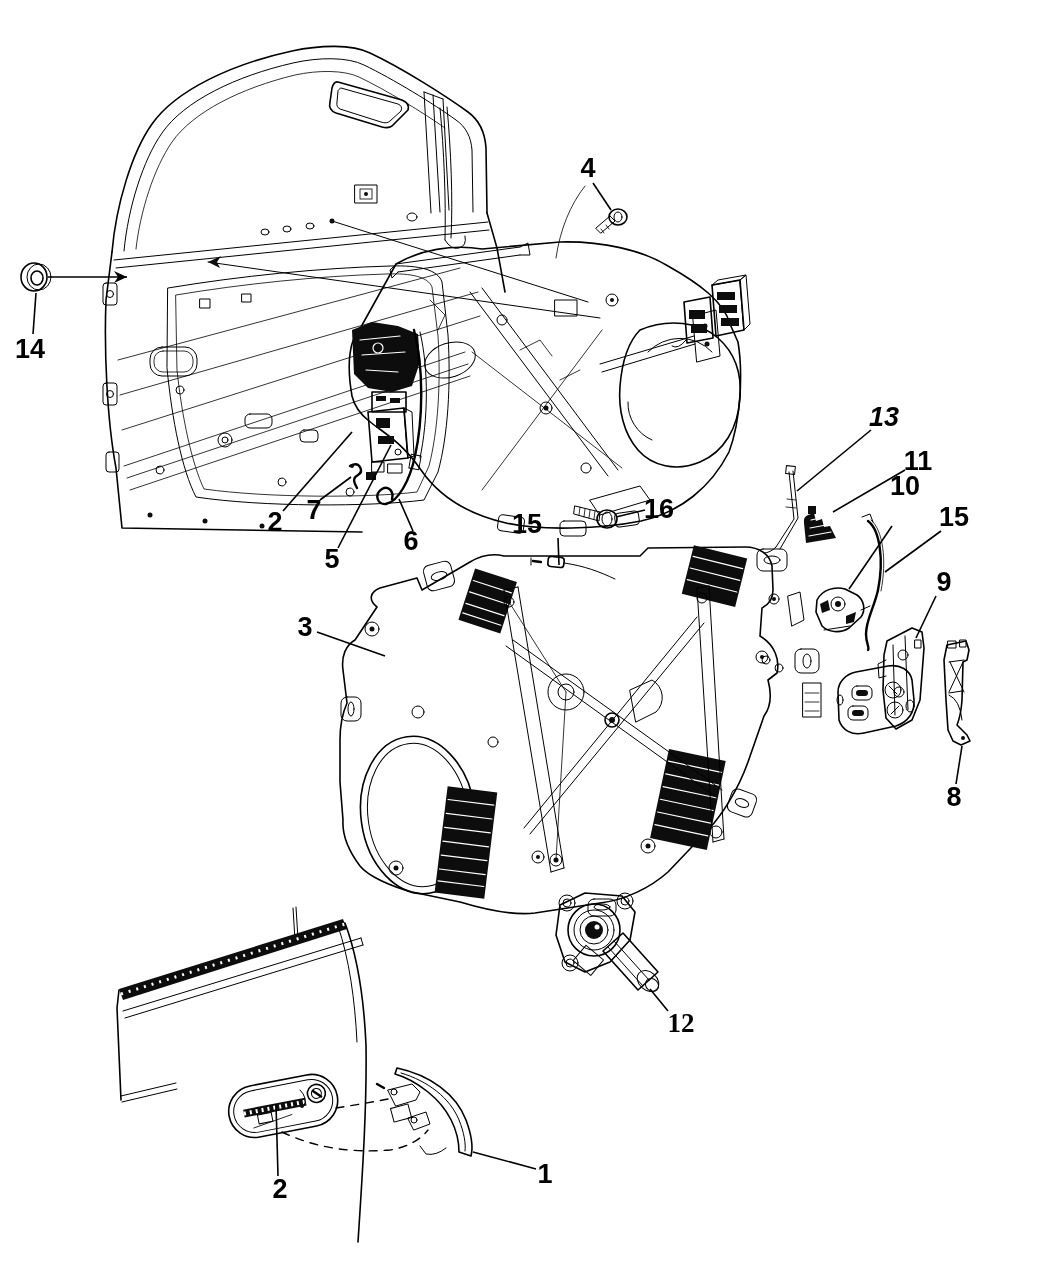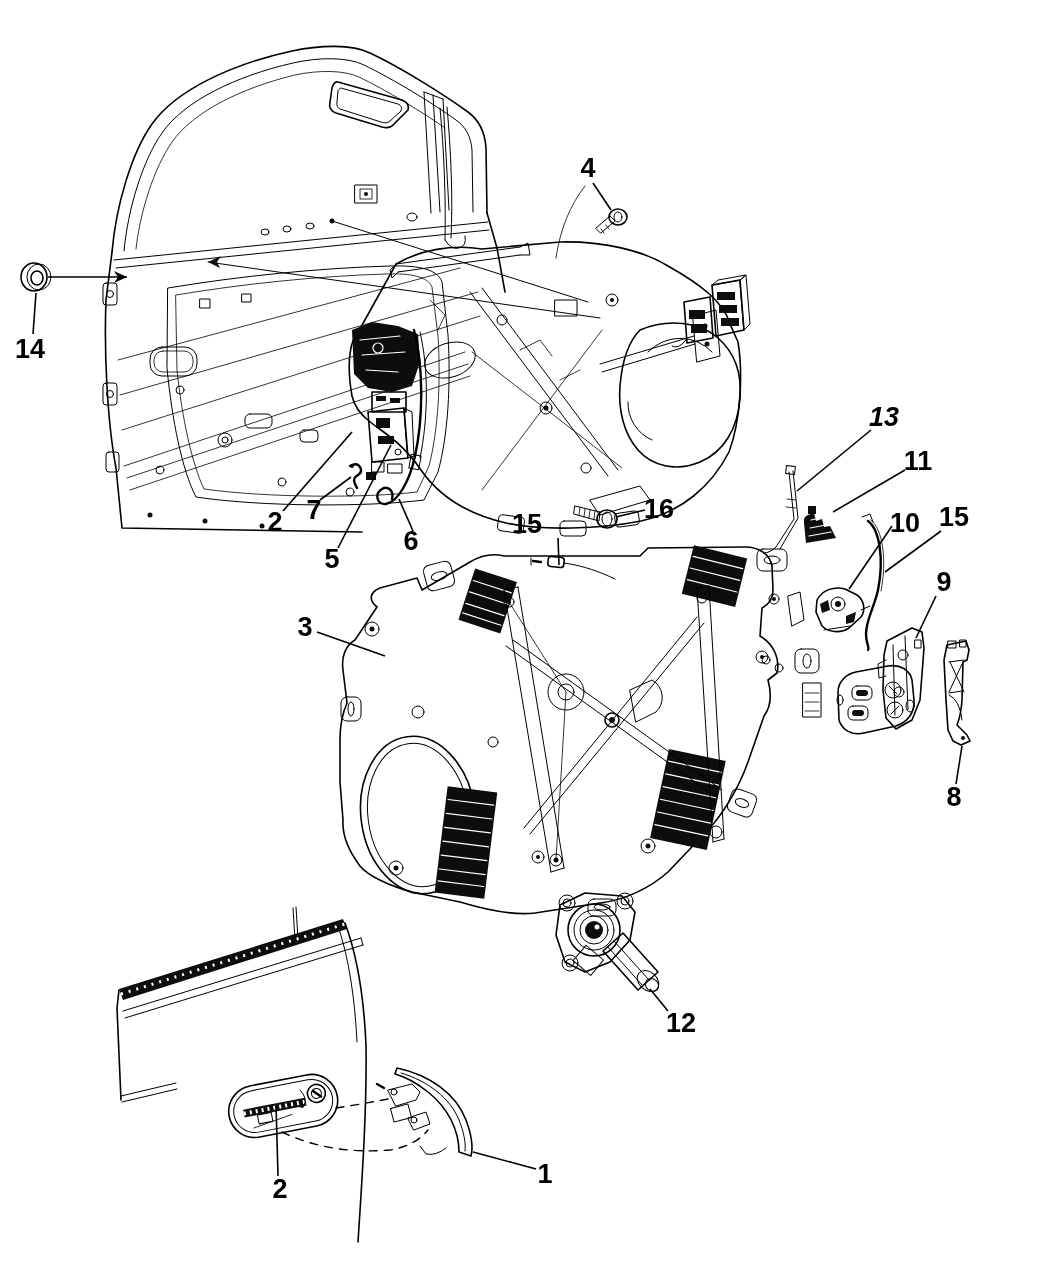--- a/index.html
+++ b/index.html
@@ -421,23 +421,23 @@
       <div class="callout" style="left: 545px; top: 1174px;">1</div>
       <div class="callout" style="left: 275px; top: 522px;">2</div>
       <div class="callout" style="left: 280px; top: 1189px;">2</div>
       <div class="callout" style="left: 305px; top: 627px;">3</div>
       <div class="callout" style="left: 588px; top: 168px;">4</div>
       <div class="callout" style="left: 332px; top: 559px;">5</div>
       <div class="callout" style="left: 411px; top: 541px;">6</div>
       <div class="callout" style="left: 314px; top: 510px;">7</div>
       <div class="callout" style="left: 954px; top: 797px;">8</div>
       <div class="callout" style="left: 944px; top: 582px;">9</div>
-      <div class="callout" style="left: 905px; top: 523px;">10</div>
+      <div class="callout" style="left: 905px; top: 486px;">10</div>
       <div class="callout" style="left: 954px; top: 517px;">15</div>
-      <div class="callout" style="left: 681px; top: 1023px;">12</div>
+      <div class="callout" style="left: 681px; top: 1023px; font-family: Liberation Serif, serif;">12</div>
       <div class="callout" style="left: 884px; top: 417px; font-style: italic;">13</div>
       <div class="callout" style="left: 918px; top: 461px;">11</div>
       <div class="callout" style="left: 527px; top: 524px;">15</div>
       <div class="callout" style="left: 659px; top: 509px;">16</div>
       <div class="callout" style="left: 30px; top: 349px;">14</div>
     </div>
 
 </div>
 
 </body></html>

